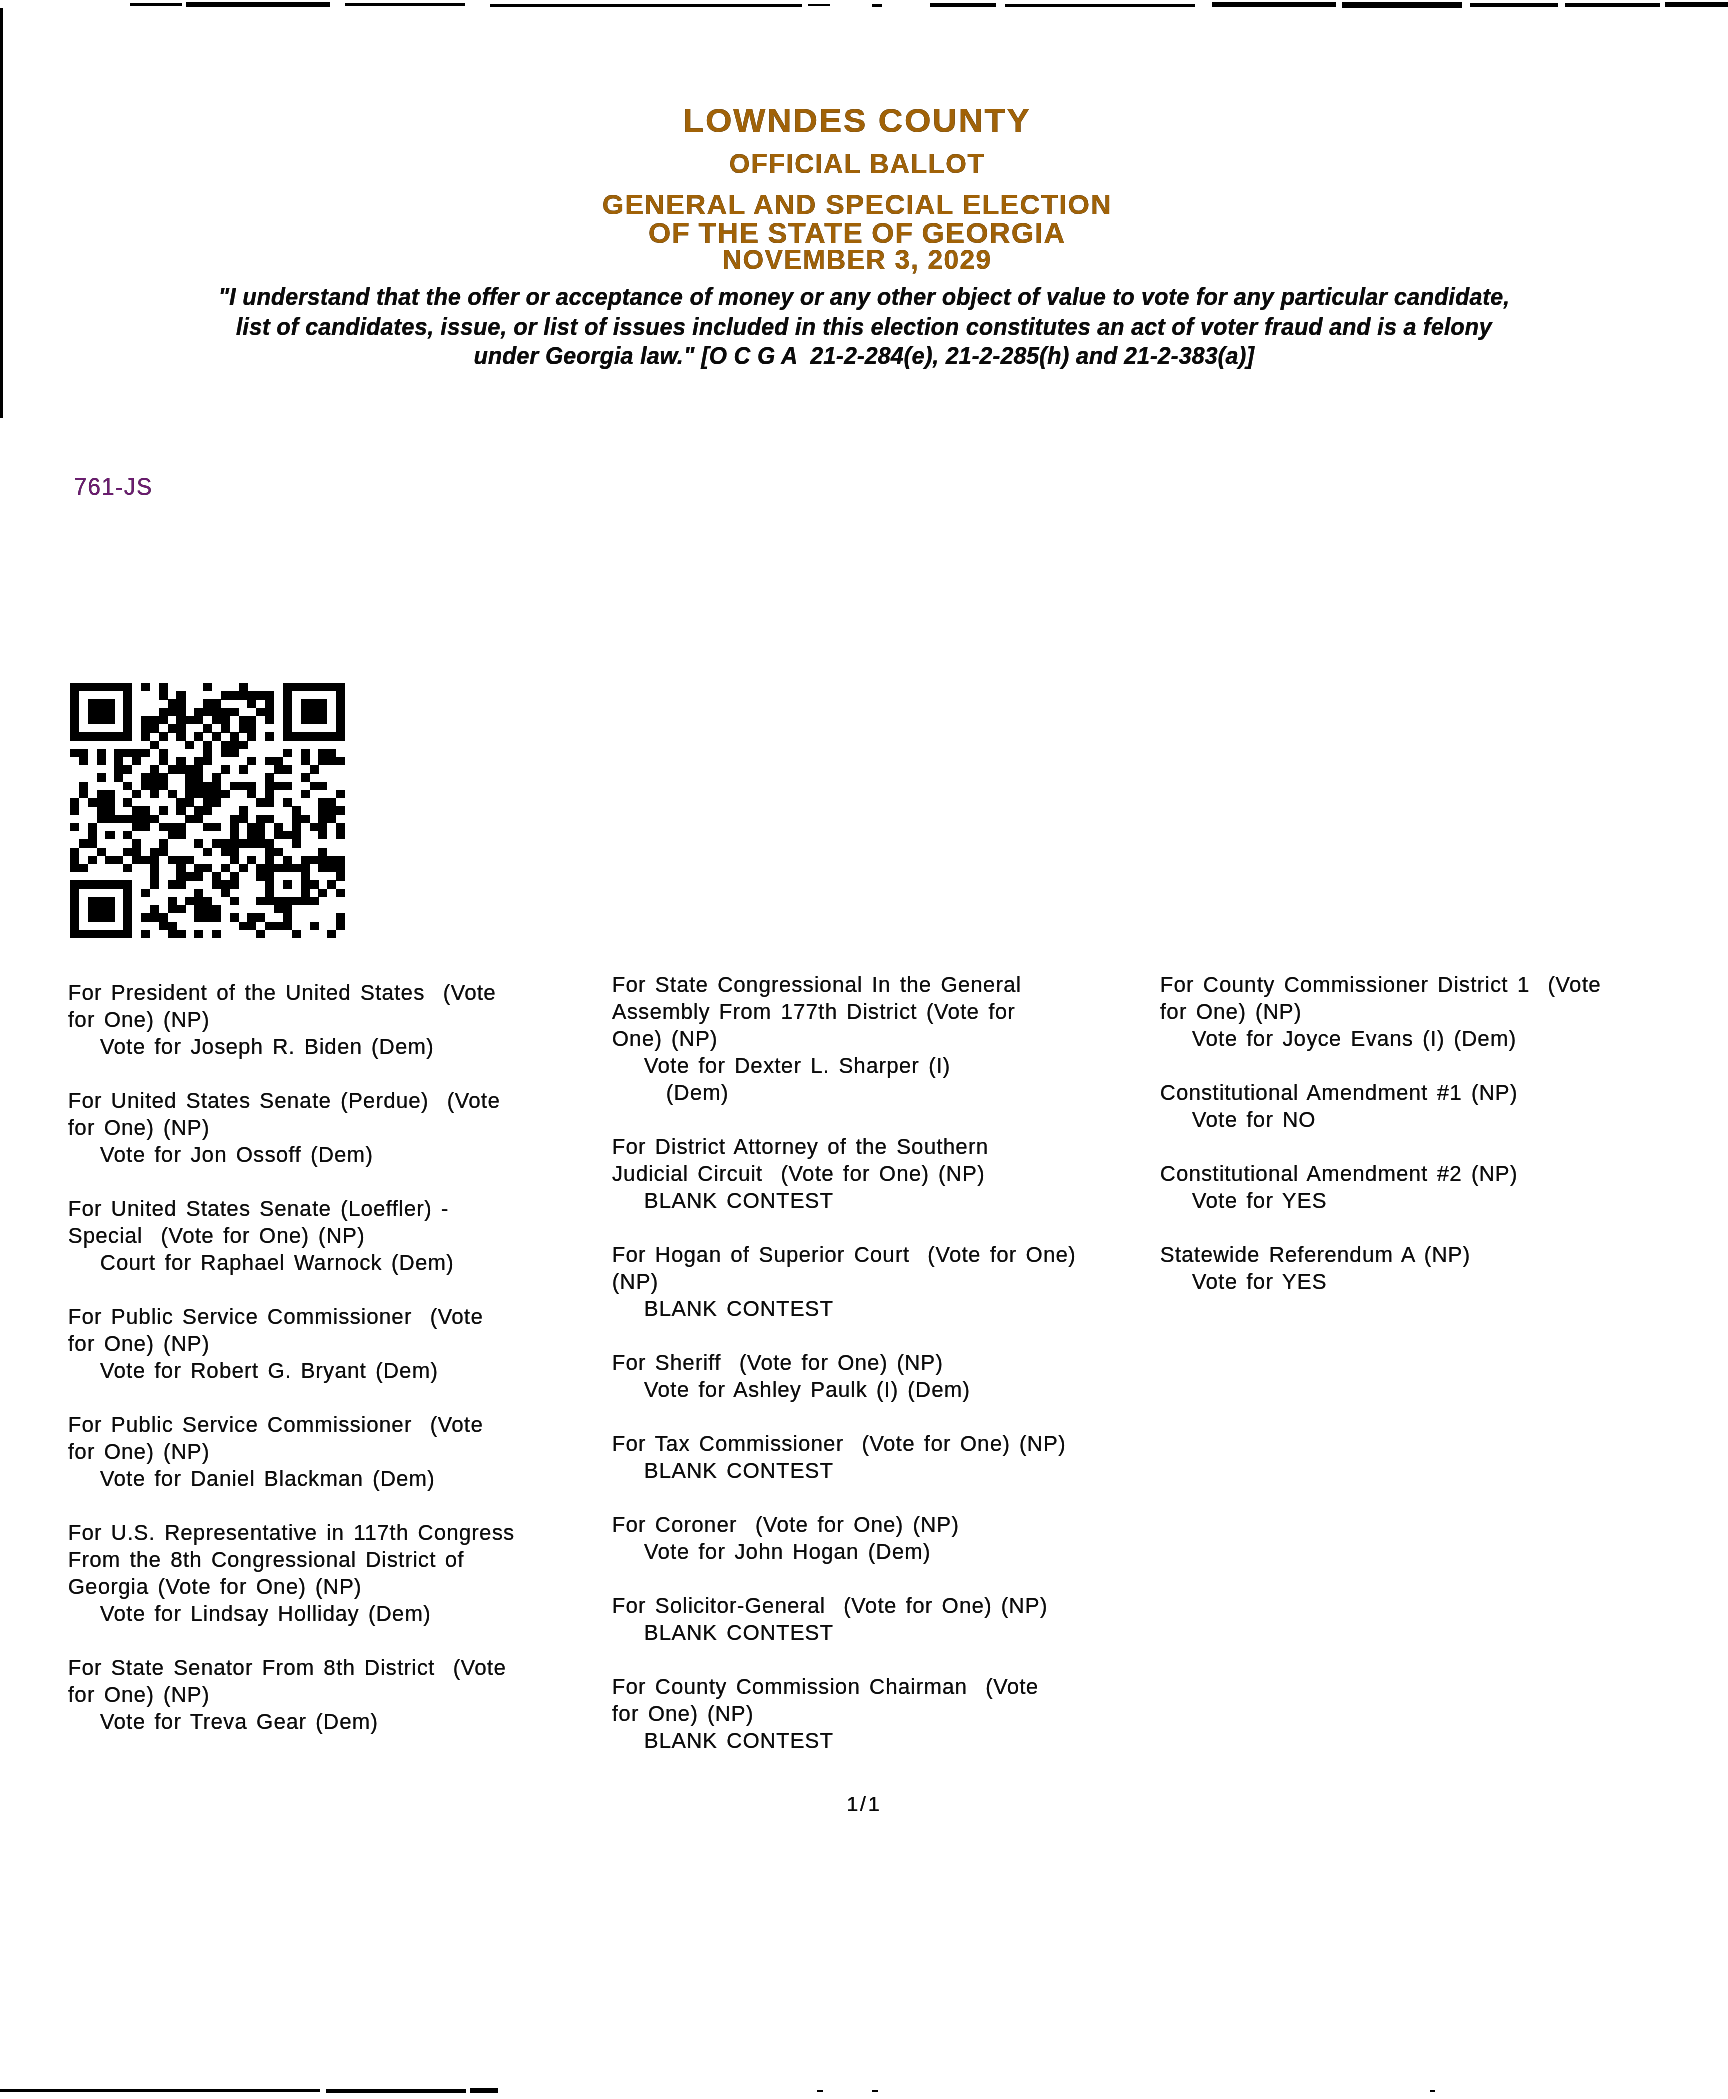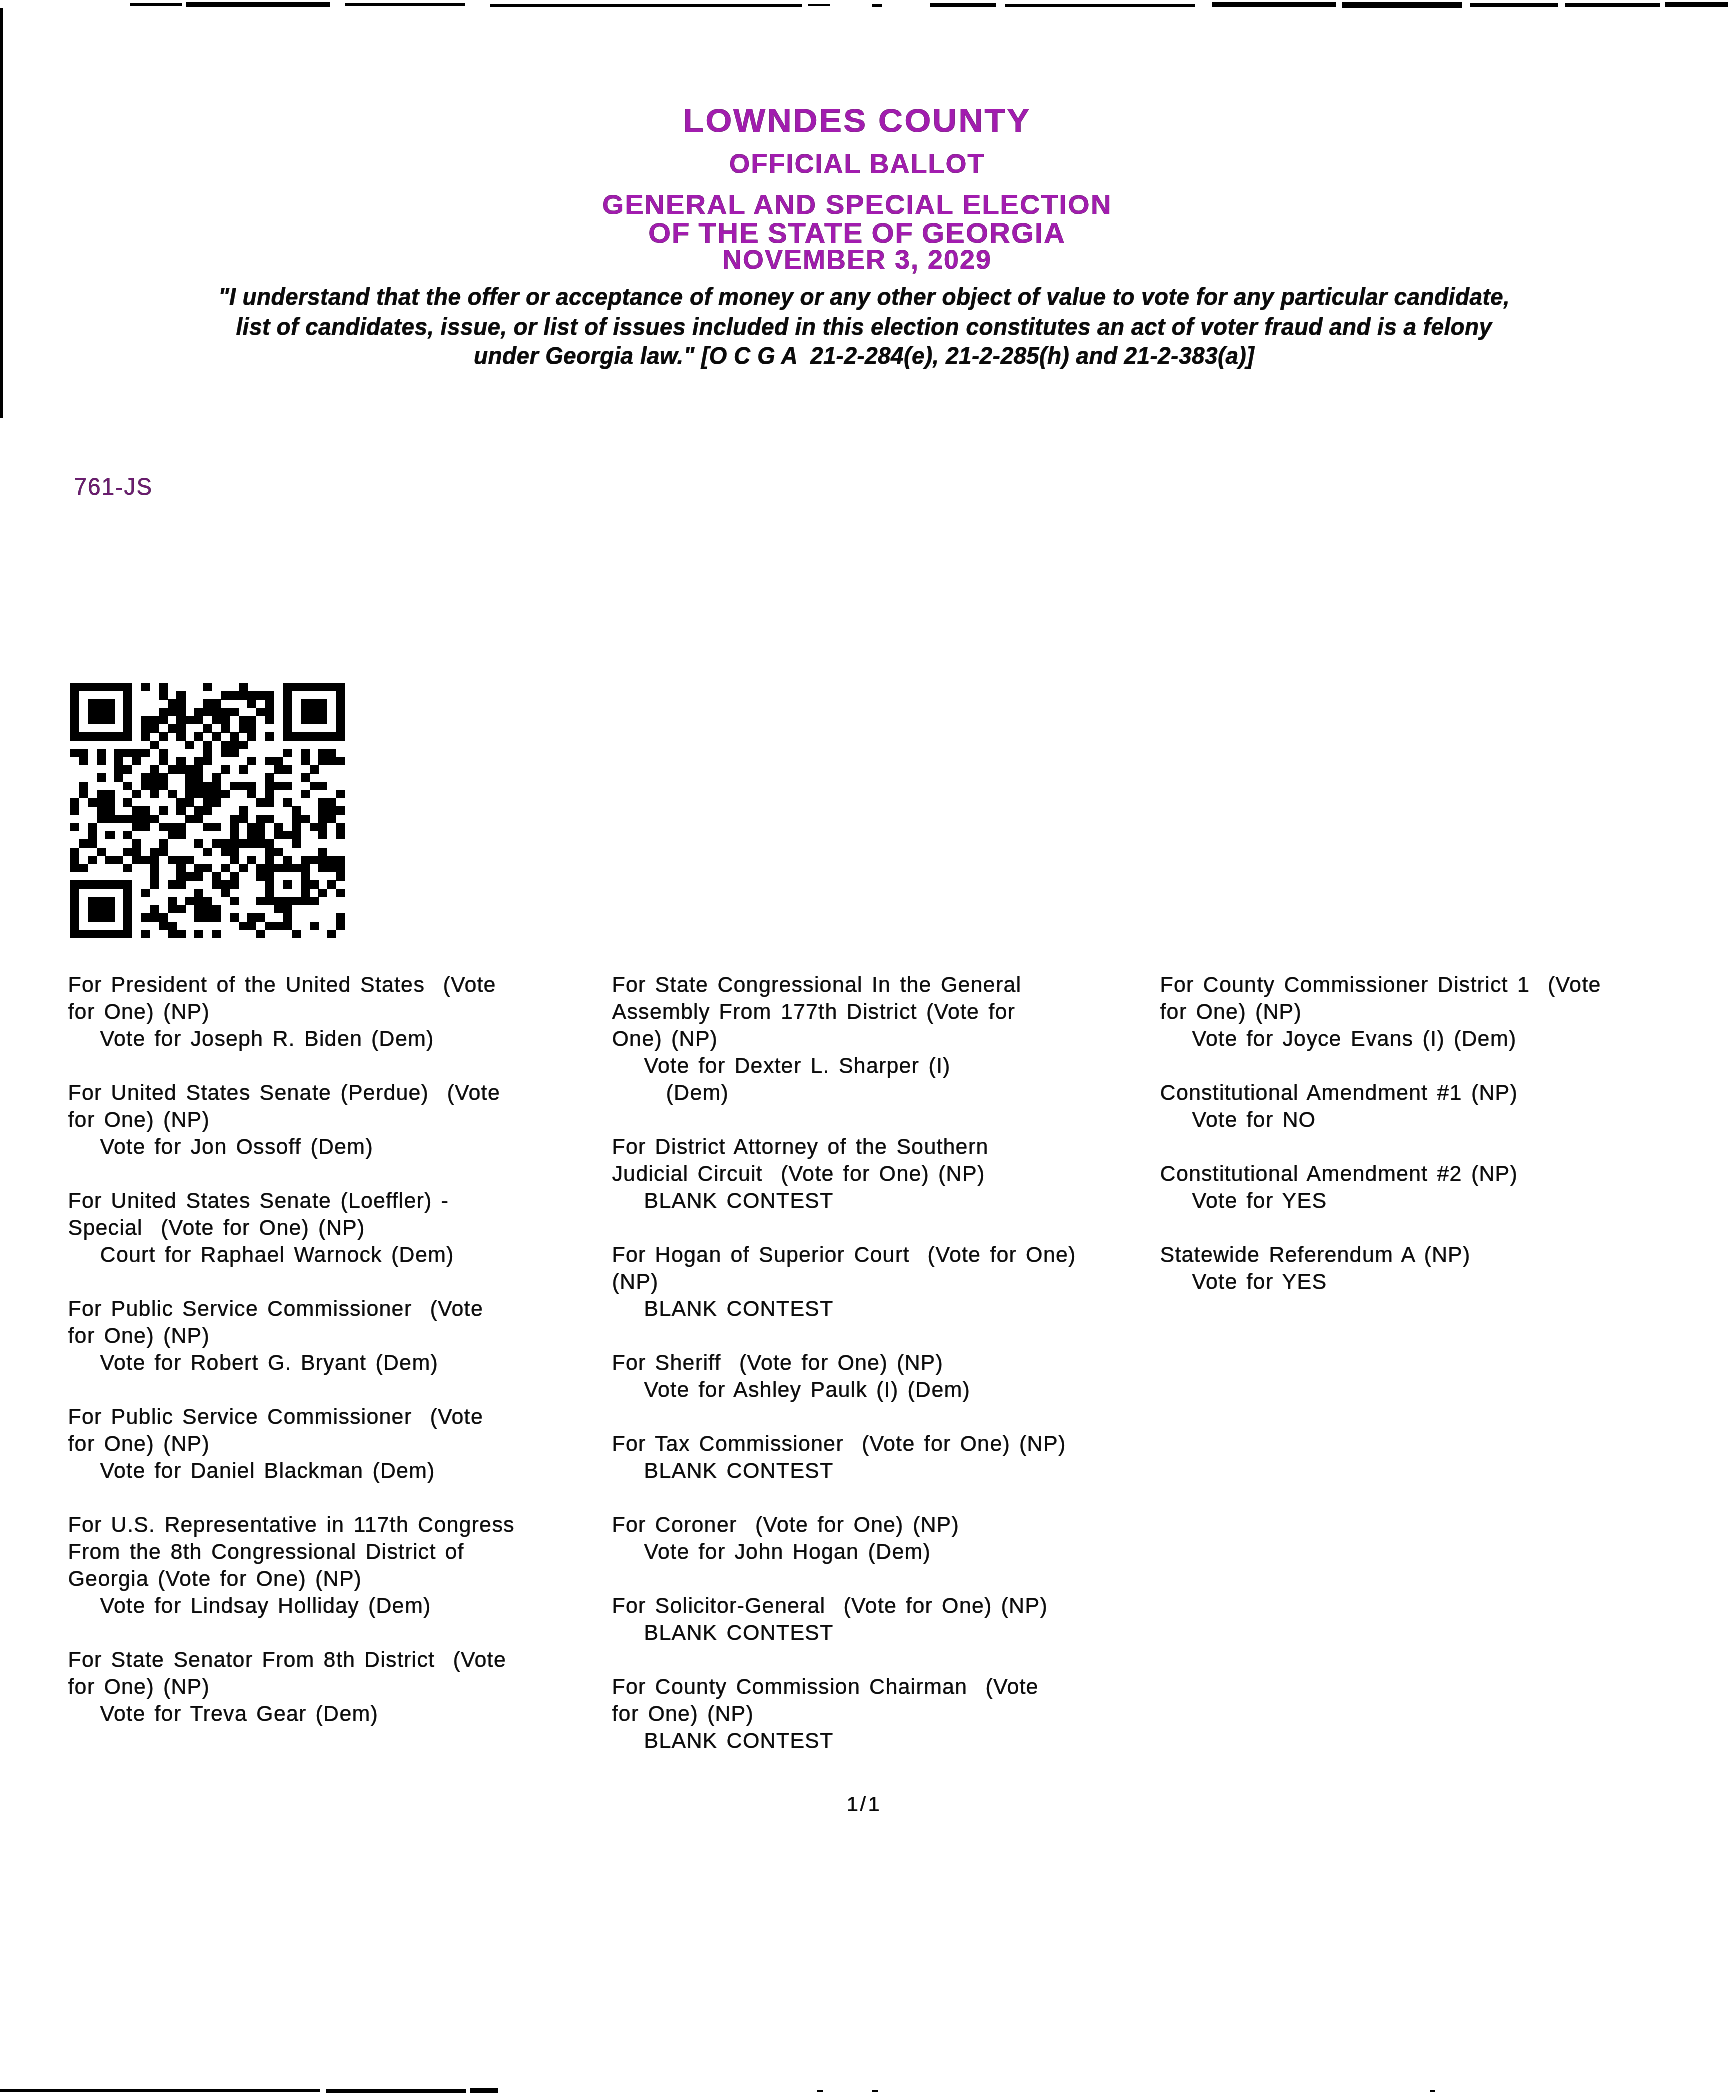--- a/index.html
+++ b/index.html
@@ -11,21 +11,21 @@
     color:#000;
     overflow:hidden;
   }
   
   .artifact{position:absolute;background:#000;}
   
   .title-line{
     position:absolute;left:0;right:14px;
     text-align:center;
     font-weight:bold;
-    color:#a21caf;
+    color:#a16207;
     text-shadow:0 0 .6px #000;
     white-space:pre;
   }
   .t-county{top:101px;font-size:34px;letter-spacing:1.5px;}
   .t-ballot{top:149px;font-size:27px;letter-spacing:1px;}
   .t-elect1{top:189px;font-size:28px;letter-spacing:1px;}
   .t-elect2{top:217px;font-size:29px;letter-spacing:1px;word-spacing:-1px;}
   .t-date{top:245px;font-size:27px;letter-spacing:1px;}
   
   .disclaimer{
@@ -49,21 +49,21 @@
   .qr svg{display:block;shape-rendering:crispEdges;}
   
   .col{
     position:absolute;top:972px;
     width:548px;
     font-size:21.5px;
     color:#0b0b0b;
     text-shadow:0 0 .5px rgba(0,0,0,.85);
     letter-spacing:.6px;word-spacing:2.5px;
   }
-  .col-0{left:68px;}
+  .col-0{left:68px;margin-top:8px;}
   .col-1{left:612px;}
   .col-2{left:1160px;}
   .line{white-space:pre;height:27px;line-height:27px;}
   .ind1{padding-left:32px;}
   .ind2{padding-left:54px;}
   .spacer{height:27px;}
   
   .page-number{
     position:absolute;top:1792px;left:0;right:0;
     text-align:center;

